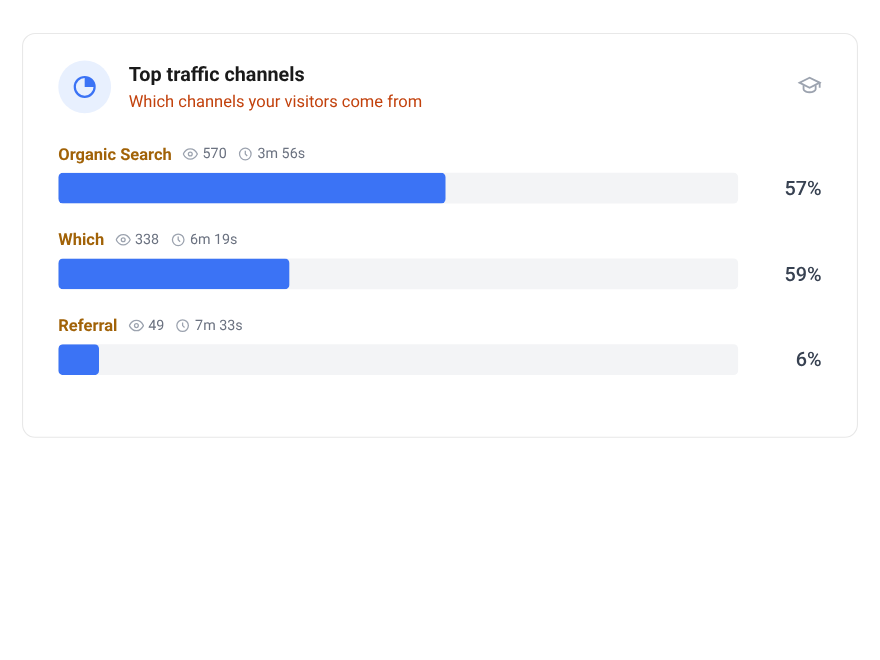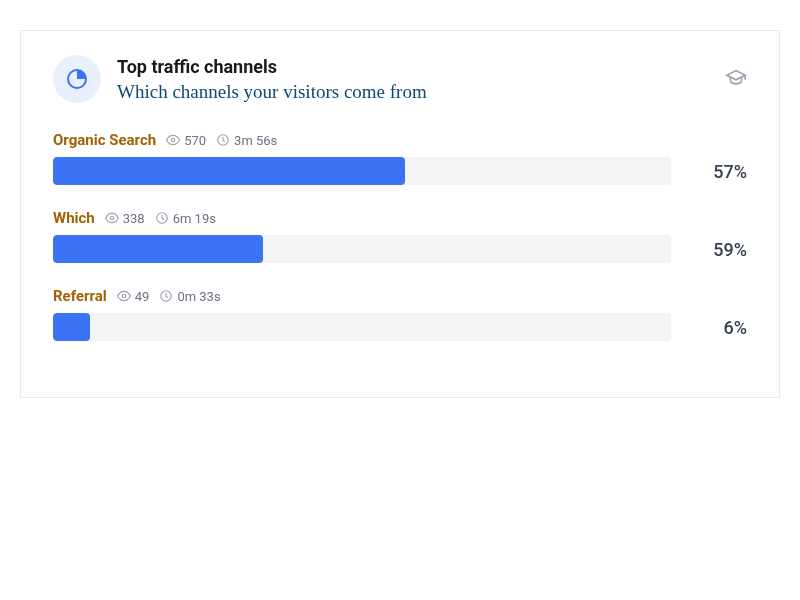--- a/index.html
+++ b/index.html
@@ -12,21 +12,21 @@
       width: 800px;
       height: 600px;
       background: #ffffff;
       font-family: -apple-system, BlinkMacSystemFont, 'Segoe UI', Roboto, Arial, sans-serif;
       overflow: hidden;
     }
 
     .card {
       background: #ffffff;
       border: 1px solid #e8e8e8;
-      border-radius: 0;
+      border-radius: 12px;
       padding: 24px 32px 32px 32px;
       margin: 30px auto;
       width: 760px;
     }
 
     .header {
       display: flex;
       align-items: center;
       justify-content: space-between;
       margin-bottom: 28px;
@@ -55,24 +55,23 @@
     }
 
     .header-text h2 {
       font-size: 18px;
       font-weight: 700;
       color: #1a1a1a;
       line-height: 1.3;
     }
 
     .header-text p {
-      font-size: 19px;
-      color: #0c4a6e;
+      font-size: 15px;
+      color: #c2410c;
       margin-top: 2px;
-      font-family: Liberation Serif, serif;
     }
 
     .header-action {
       color: #9ca3af;
       cursor: pointer;
     }
 
     .header-action svg {
       width: 22px;
       height: 22px;
@@ -232,21 +231,21 @@
             <circle cx="12" cy="12" r="3"></circle>
           </svg>
           <span>49</span>
         </span>
         <span class="meta-item">
 
           <svg viewBox="0 0 24 24" fill="none" stroke="currentColor" stroke-width="2">
             <circle cx="12" cy="12" r="9"></circle>
             <polyline points="12 7 12 12 15 15"></polyline>
           </svg>
-          <span>0m 33s</span>
+          <span>7m 33s</span>
         </span>
       </div>
       <div class="bar-row">
         <div class="bar-container">
           <div class="bar-fill" style="width: 6%"></div>
         </div>
         <span class="bar-percent">6%</span>
       </div>
     </div>
     </div>

